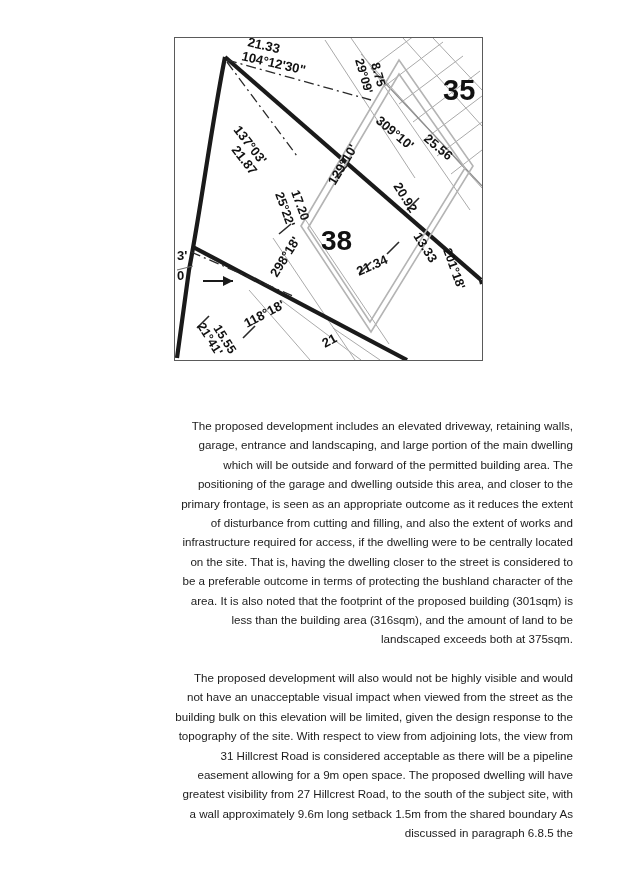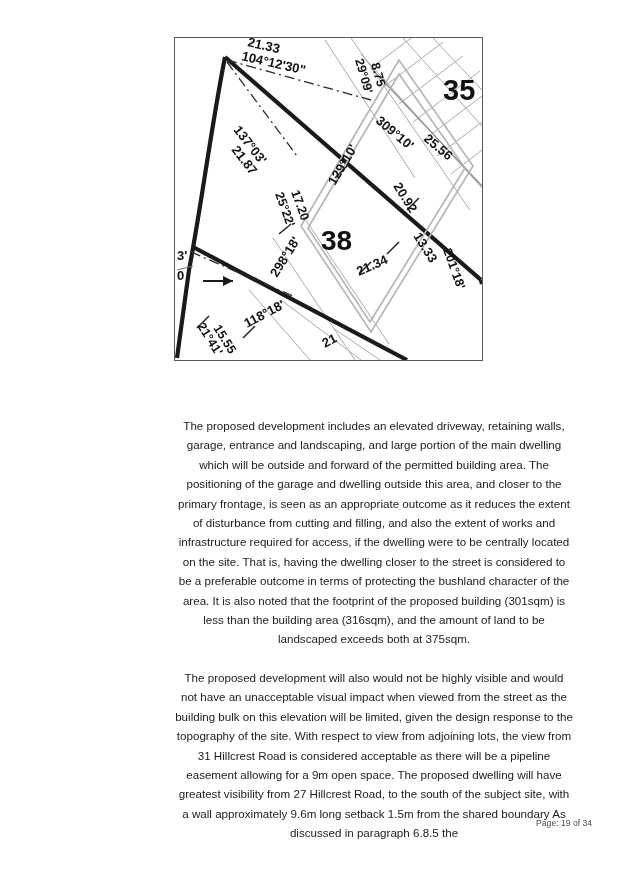--- a/index.html
+++ b/index.html
@@ -51,21 +51,21 @@
 
   
   .body-text {
     position: absolute;
     left: 175px;
     top: 416px;
     width: 398px;
     font-size: 11.6px;
     line-height: 19.4px;
     color: #1b1b1b;
-    text-align: center;
+    text-align: right;
   }
   .body-text p {
     margin: 0 0 19px 0;
   }
 
   
   .footer {
     position: absolute;
     left: 0;
     top: 818px;
@@ -205,17 +205,14 @@
       <text class="sv-label" x="2" y="242" font-size="13">0</text>
     </svg>
   </div>
 
 
   <div class="body-text">
     <p>The proposed development includes an elevated driveway, retaining walls, garage, entrance and landscaping, and large portion of the main dwelling which will be outside and forward of the permitted building area. The positioning of the garage and dwelling outside this area, and closer to the primary frontage, is seen as an appropriate outcome as it reduces the extent of disturbance from cutting and filling, and also the extent of works and infrastructure required for access, if the dwelling were to be centrally located on the site. That is, having the dwelling closer to the street is considered to be a preferable outcome in terms of protecting the bushland character of the area. It is also noted that the footprint of the proposed building (301sqm) is less than the building area (316sqm), and the amount of land to be landscaped exceeds both at 375sqm.</p>
     <p>The proposed development will also would not be highly visible and would not have an unacceptable visual impact when viewed from the street as the building bulk on this elevation will be limited, given the design response to the topography of the site. With respect to view from adjoining lots, the view from 31 Hillcrest Road is considered acceptable as there will be a pipeline easement allowing for a 9m open space. The proposed dwelling will have greatest visibility from 27 Hillcrest Road, to the south of the subject site, with a wall approximately 9.6m long setback 1.5m from the shared boundary As discussed in paragraph 6.8.5 the</p>
   </div>
 
-  <div class="footer">
-    <span>Page: 19 of 34</span>
-  </div>
 
 </div>
 
 </body></html>

